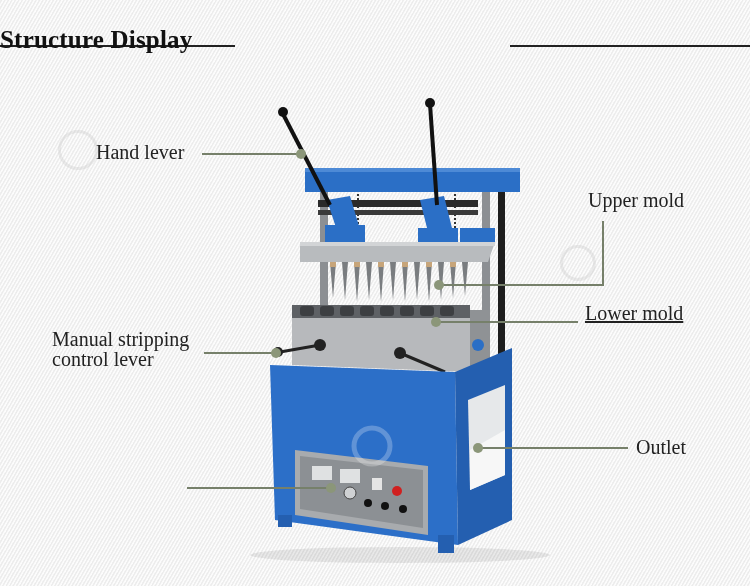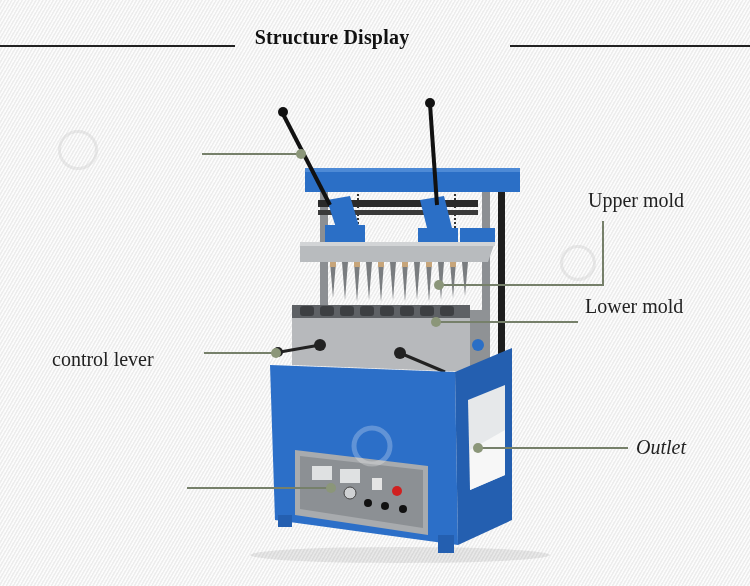--- a/index.html
+++ b/index.html
@@ -3,21 +3,21 @@
 <meta charset="utf-8">
 <style>
   * { margin:0; padding:0; box-sizing:border-box; }
   body { width:750px; height:586px; overflow:hidden; background:#f1f1f1; font-family:"Liberation Serif", "DejaVu Serif", serif; }
   #canvas {
     position:relative; width:750px; height:586px; overflow:hidden;
     background-color:#f2f2f2;
     background-image: repeating-linear-gradient(-60deg, rgba(255,255,255,0.75) 0px, rgba(255,255,255,0.75) 1px, rgba(220,220,220,0.35) 2px, rgba(255,255,255,0) 3px);
   }
   .header-rule { position:absolute; top:45px; height:1.5px; background:#222; }
-  .title { position:absolute; top:26px; left:0; width:664px; text-align:center; font-weight:bold; font-size:20px; color:#111; letter-spacing:0.2px; }
+  .title { position:absolute; top:26px; left:0; width:664px; text-align:left; font-weight:bold; font-size:25px; color:#111; letter-spacing:0.2px; }
   .label { position:absolute; font-size:20px; color:#222; line-height:22px; white-space:nowrap; }
   .leader { position:absolute; background:#76806a; }
   .dot { position:absolute; width:10px; height:10px; border-radius:50%; background:#8b9679; }
   svg.machine { position:absolute; left:0; top:0; }
   .wm { position:absolute; border:3px solid rgba(200,200,200,0.35); border-radius:50%; }
 </style>
 </head>
 <body>
 
 <div id="canvas">
@@ -121,36 +121,38 @@
     <circle cx="350" cy="493" r="6" fill="#cfd1d3" stroke="#444" stroke-width="1"></circle>
     <rect x="372" y="478" width="10" height="12" fill="#e5e5e5"></rect>
     <circle cx="397" cy="491" r="5" fill="#d02020"></circle>
     <circle cx="368" cy="503" r="4" fill="#111"></circle>
     <circle cx="385" cy="506" r="4" fill="#111"></circle>
     <circle cx="403" cy="509" r="4" fill="#111"></circle>
 
     <circle cx="372" cy="446" r="18" fill="none" stroke="rgba(255,255,255,0.25)" stroke-width="5"></circle>
   </svg>
 
+  <div class="label" style="left:96px;top:141px;">Hand lever</div>
   <div class="leader" style="left:202px;top:153px;width:98px;height:2px;"></div>
   <div class="dot" style="left:296px;top:149px;"></div>
 
   <div class="label" style="left:549px;top:189px;margin-left:39px;">Upper mold</div>
   <div class="leader" style="left:602px;top:221px;width:2px;height:65px;"></div>
   <div class="leader" style="left:440px;top:284px;width:164px;height:2px;"></div>
   <div class="dot" style="left:434px;top:280px;"></div>
 
-  <div class="label" style="left:585px;top:295px;">Lower mold</div>
+  <div class="label" style="left:585px;top:302px;text-decoration:underline;">Lower mold</div>
   <div class="leader" style="left:436px;top:321px;width:142px;height:2px;"></div>
   <div class="dot" style="left:431px;top:317px;"></div>
 
+  <div class="label" style="left:52px;top:328px;">Manual stripping</div>
   <div class="label" style="left:52px;top:348px;">control lever</div>
   <div class="leader" style="left:204px;top:352px;width:72px;height:2px;"></div>
   <div class="dot" style="left:271px;top:348px;"></div>
 
-  <div class="label" style="left:636px;top:436px;font-style:italic;">Outlet</div>
+  <div class="label" style="left:636px;top:436px;">Outlet</div>
   <div class="leader" style="left:478px;top:447px;width:150px;height:2px;"></div>
   <div class="dot" style="left:473px;top:443px;"></div>
 
   <div class="leader" style="left:187px;top:487px;width:143px;height:2px;"></div>
   <div class="dot" style="left:326px;top:483px;"></div>
 
 </div>
 
 </body></html>

